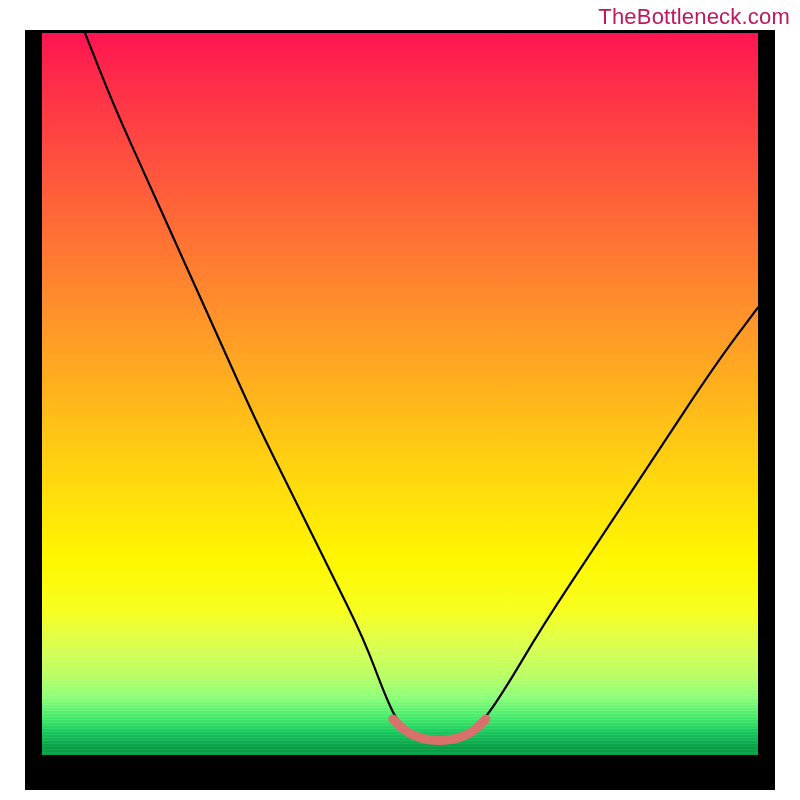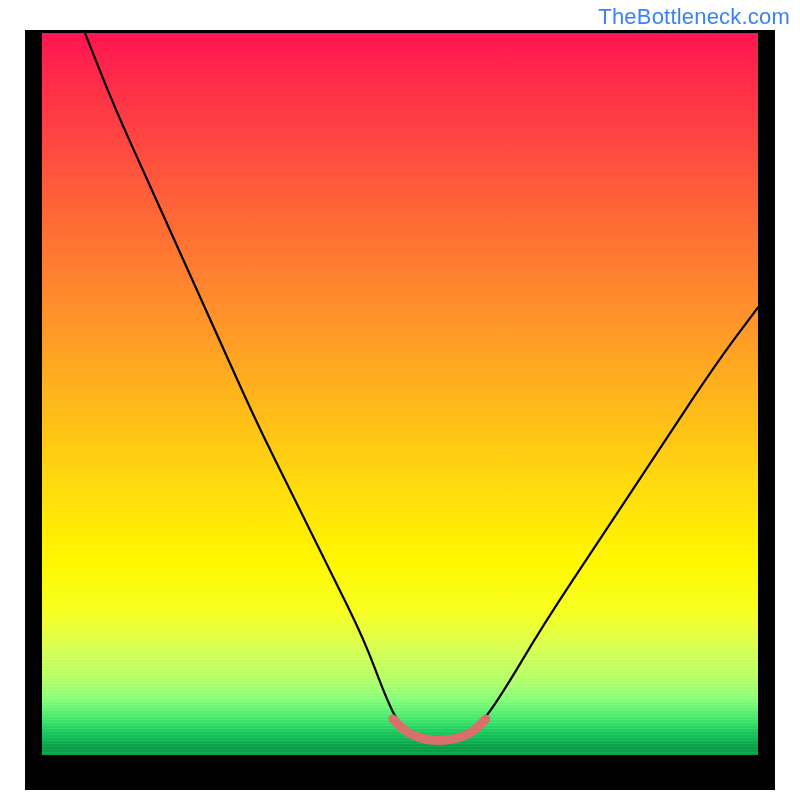--- a/index.html
+++ b/index.html
@@ -14,21 +14,21 @@
   .frame {
     position: relative;
     width: 800px;
     height: 800px;
   }
   .watermark {
     position: absolute;
     top: 4px;
     right: 10px;
     font-size: 22px;
-    color: #3b82f6;
+    color: #be185d;
     letter-spacing: 0.2px;
     z-index: 20;
     text-align: center;
   }
   .plot-area {
     position: absolute;
     left: 25px;
     top: 30px;
     width: 750px;
     height: 760px;

